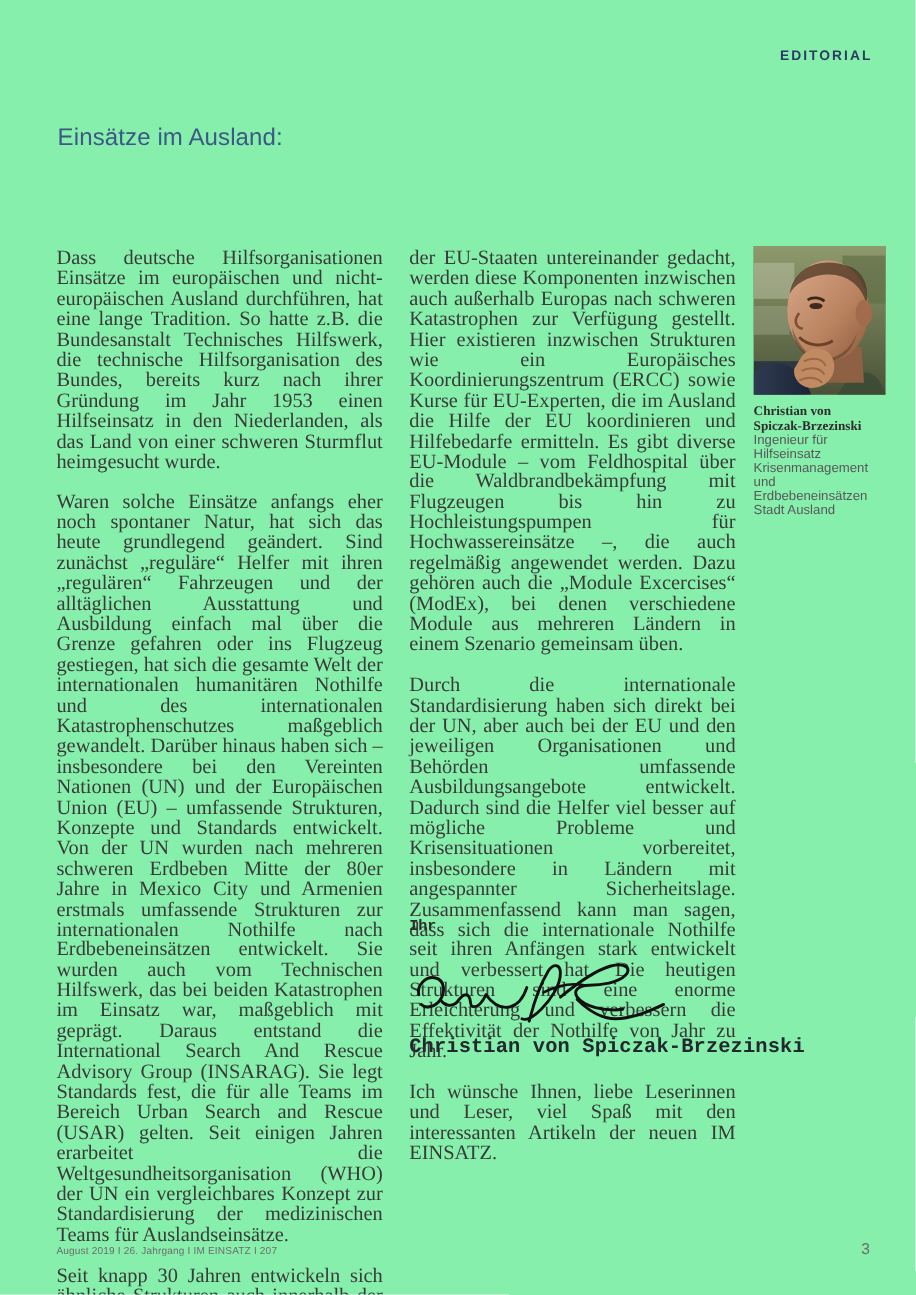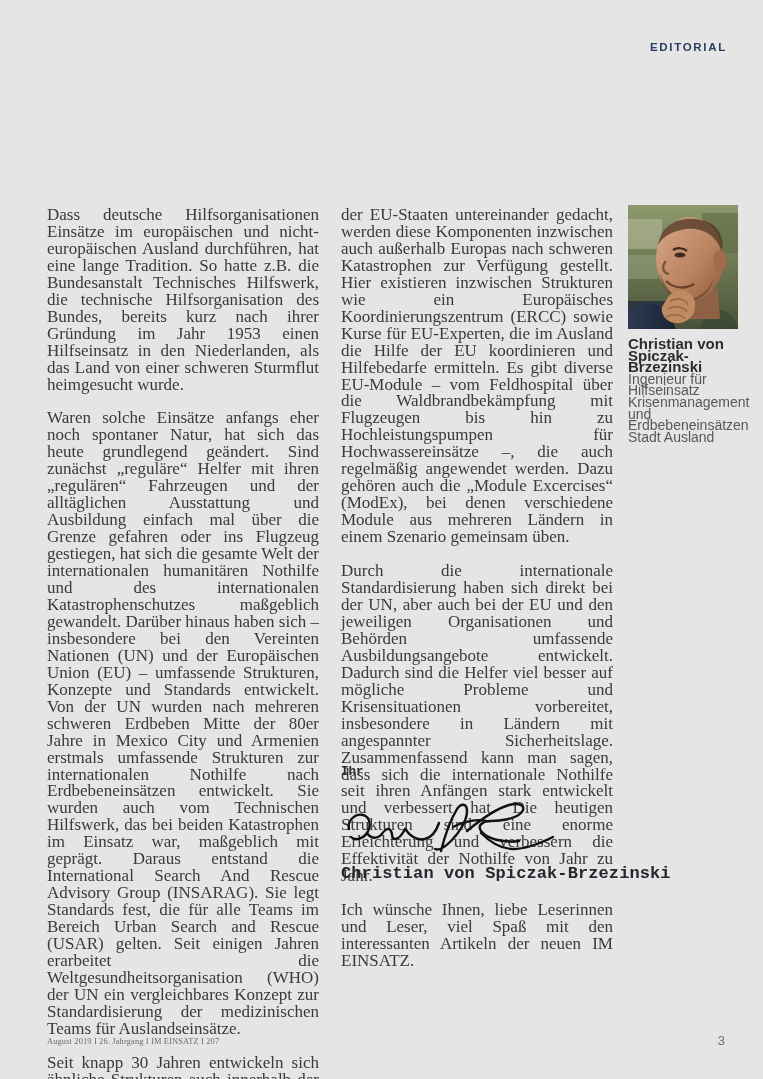--- a/index.html
+++ b/index.html
@@ -7,21 +7,21 @@
     padding: 0;
     background: #ffffff;
   }
   body {
     font-family: "Liberation Sans", sans-serif;
   }
   .page {
     position: relative;
     width: 763px;
     height: 1079px;
-    background: #e5e5e5;
+    background: #86efac;
     overflow: hidden;
     box-sizing: border-box;
   }
 
   
   .header-label {
     position: absolute;
     top: 41px;
     right: 36px;
     font-family: "Liberation Sans", sans-serif;
@@ -82,30 +82,30 @@
     width: 110px;
     height: 124px;
     position: relative;
     overflow: hidden;
     background: #6a6f5a;
   }
   .photo-svg { display:block; width:110px; height:124px; }
 
   .author-name {
     margin-top: 9px;
-    font-family: Liberation Sans, sans-serif;
-    font-size: 15px;
+    font-family: Liberation Serif, serif;
+    font-size: 11px;
     font-weight: 700;
     line-height: 11.6px;
     color: #2d2d2c;
   }
   .author-role {
     margin-top: 1px;
     font-family: "Liberation Sans", sans-serif;
-    font-size: 14px;
+    font-size: 11px;
     font-weight: 400;
     line-height: 11.6px;
     color: #58585a;
   }
 
   
   .closing-ihr {
     position: absolute;
     left: 341px;
     top: 765px;
@@ -131,41 +131,42 @@
     font-weight: 700;
     color: #23282e;
     letter-spacing: 0.1px;
   }
 
   
   .footer-left {
     position: absolute;
     left: 47px;
     top: 1037px;
-    font-family: Liberation Serif, serif;
+    font-family: Liberation Sans, sans-serif;
     font-size: 8.4px;
     color: #6d6d6d;
     letter-spacing: 0.15px;
   }
   .footer-page {
     position: absolute;
     right: 38px;
     top: 1033px;
     font-family: "Liberation Sans", sans-serif;
     font-size: 13px;
     color: #6d6d6d;
   }
 </style>
 </head>
 <body>
 
 <div class="page">
 
   <div class="header-label">EDITORIAL</div>
 
+  <div class="kicker">Einsätze im Ausland:</div>
 
   <div class="col col-1">
     <p>Dass deutsche Hilfsorganisationen Einsätze im europäischen und nicht-europäischen Ausland durchführen, hat eine lange Tradition. So hatte z.B. die Bundesanstalt Technisches Hilfswerk, die technische Hilfsorganisation des Bundes, bereits kurz nach ihrer Gründung im Jahr 1953 einen Hilfseinsatz in den Niederlanden, als das Land von einer schweren Sturmflut heimgesucht wurde.</p>
     <p>Waren solche Einsätze anfangs eher noch spontaner Natur, hat sich das heute grundlegend geändert. Sind zunächst „reguläre“ Helfer mit ihren „regulären“ Fahrzeugen und der alltäglichen Ausstattung und Ausbildung einfach mal über die Grenze gefahren oder ins Flugzeug gestiegen, hat sich die gesamte Welt der internationalen humanitären Nothilfe und des internationalen Katastrophenschutzes maßgeblich gewandelt. Darüber hinaus haben sich – insbesondere bei den Vereinten Nationen (UN) und der Europäischen Union (EU) – umfassende Strukturen, Konzepte und Standards entwickelt. Von der UN wurden nach mehreren schweren Erdbeben Mitte der 80er Jahre in Mexico City und Armenien erstmals umfassende Strukturen zur internationalen Nothilfe nach Erdbebeneinsätzen entwickelt. Sie wurden auch vom Technischen Hilfswerk, das bei beiden Katastrophen im Einsatz war, maßgeblich mit geprägt. Daraus entstand die International Search And Rescue Advisory Group (INSARAG). Sie legt Standards fest, die für alle Teams im Bereich Urban Search and Rescue (USAR) gelten. Seit einigen Jahren erarbeitet die Weltgesundheitsorganisation (WHO) der UN ein vergleichbares Konzept zur Standardisierung der medizinischen Teams für Auslandseinsätze.</p>
     <p>Seit knapp 30 Jahren entwickeln sich ähnliche Strukturen auch innerhalb der EU. Zunächst nur für den Einsatz zur gegenseitigen Hilfeleistung</p>
   </div>
 
   <div class="col col-2">
     <p>der EU-Staaten untereinander gedacht, werden diese Komponenten inzwischen auch außerhalb Europas nach schweren Katastrophen zur Verfügung gestellt. Hier existieren inzwischen Strukturen wie ein Europäisches Koordinierungszentrum (ERCC) sowie Kurse für EU-Experten, die im Ausland die Hilfe der EU koordinieren und Hilfebedarfe ermitteln. Es gibt diverse EU-Module – vom Feldhospital über die Waldbrandbekämpfung mit Flugzeugen bis hin zu Hochleistungspumpen für Hochwassereinsätze –, die auch regelmäßig angewendet werden. Dazu gehören auch die „Module Excercises“ (ModEx), bei denen verschiedene Module aus mehreren Ländern in einem Szenario gemeinsam üben.</p>
     <p>Durch die internationale Standardisierung haben sich direkt bei der UN, aber auch bei der EU und den jeweiligen Organisationen und Behörden umfassende Ausbildungsangebote entwickelt. Dadurch sind die Helfer viel besser auf mögliche Probleme und Krisensituationen vorbereitet, insbesondere in Ländern mit angespannter Sicherheitslage. Zusammenfassend kann man sagen, dass sich die internationale Nothilfe seit ihren Anfängen stark entwickelt und verbessert hat. Die heutigen Strukturen sind eine enorme Erleichterung und verbessern die Effektivität der Nothilfe von Jahr zu Jahr.</p>

